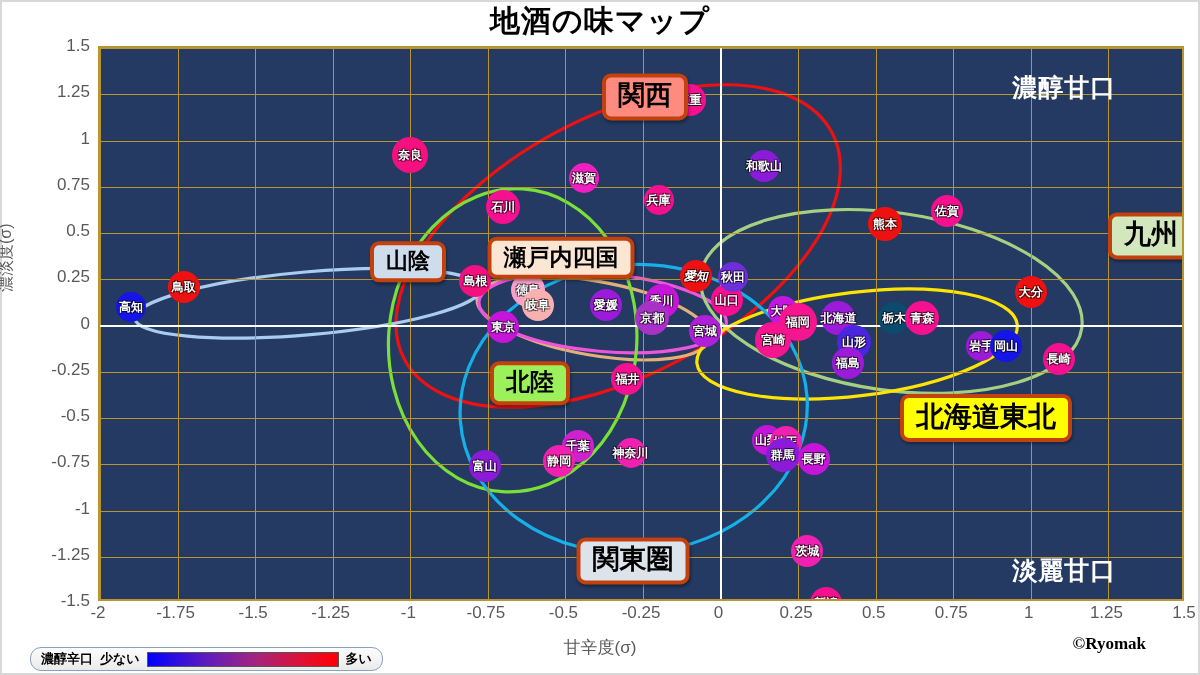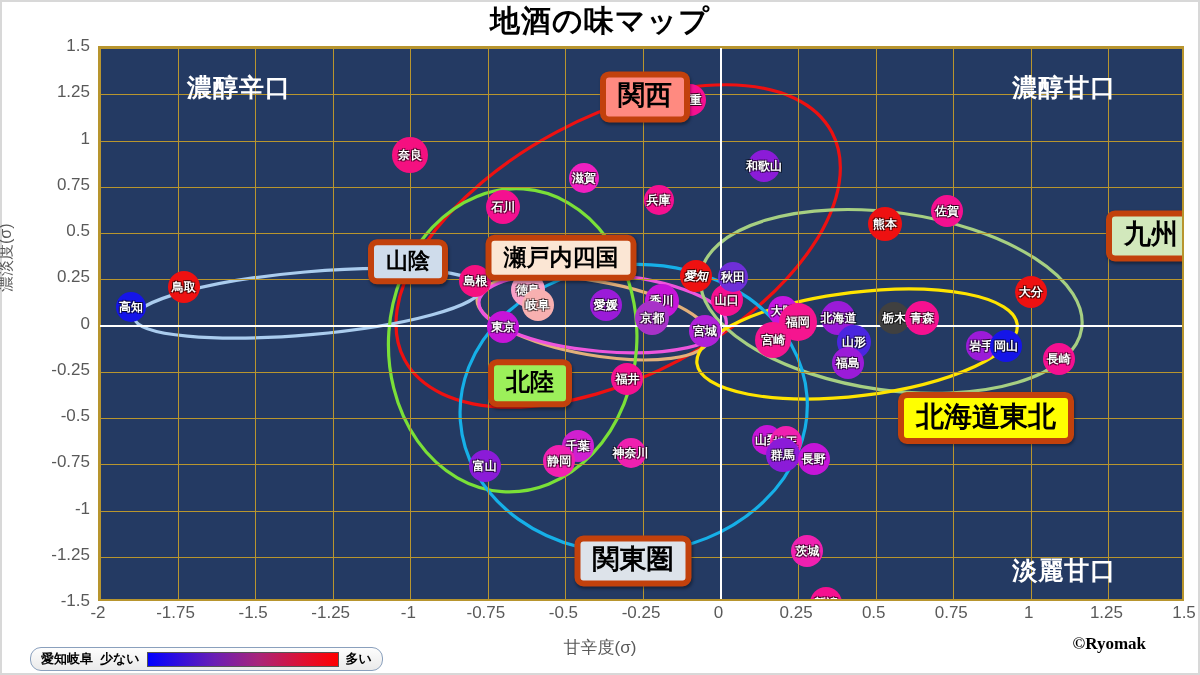--- a/index.html
+++ b/index.html
@@ -73,21 +73,21 @@
     color:#ffffff;
     text-shadow:
       -1px -1px 0 rgba(0,0,0,.55), 1px -1px 0 rgba(0,0,0,.55),
       -1px  1px 0 rgba(0,0,0,.55), 1px  1px 0 rgba(0,0,0,.55);
     pointer-events:none;
   }
 
   
   .gbox{
     position:absolute;transform:translate(-50%,-50%);
-    border-radius:9px;border:6px solid #c2410c;
+    border-radius:9px;border:4px solid #c2410c;
     padding:3px 12px 5px 12px;
     font-weight:bold;color:#000;white-space:nowrap;
     box-shadow:1px 2px 3px rgba(0,0,0,.35);
     line-height:1.15;
   }
 
   svg#ellipses{position:absolute;left:0;top:0;width:1086px;height:555px;
     pointer-events:none;}
 
   
@@ -159,21 +159,20 @@
       <div class="gridh" style="top: 323.75px;"></div>
       <div class="gridh" style="top: 277.5px;"></div>
       <div class="gridh" style="top: 231.25px;"></div>
       <div class="gridh" style="top: 185px;"></div>
       <div class="gridh" style="top: 138.75px;"></div>
       <div class="gridh" style="top: 92.5px;"></div>
       <div class="gridh" style="top: 46.25px;"></div>
       <div class="gridh" style="top: 0px;"></div>
       <div class="axisline" id="axisX" style="top: 276.5px;"></div>
       <div class="axisline" id="axisY" style="left: 619.571px;"></div>
-      <div class="quad" style="left: 86.88px; top: 38.85px; transform: translate(0px, -50%);">濃醇辛口</div>
       <div class="quad" style="left: 912.24px; top: 38.85px; transform: translate(0px, -50%);">濃醇甘口</div>
       <div class="quad" style="left: 86.88px; top: 521.7px; transform: translate(0px, -50%); margin-top: 48px;">淡麗辛口</div>
       <div class="quad" style="left: 912.24px; top: 521.7px; transform: translate(0px, -50%);">淡麗甘口</div>
       <div class="bub" style="left: 31.0286px; top: 259px; width: 30px; height: 30px; background: rgb(21, 21, 232);">
         <span class="bublab">高知</span>
       </div>
       <div class="bub" style="left: 83.7771px; top: 238.65px; width: 32px; height: 32px; background: rgb(238, 17, 17);">
         <span class="bublab">鳥取</span>
       </div>
       <div class="bub" style="left: 310.286px; top: 107.3px; width: 36px; height: 36px; background: rgb(245, 16, 128);">
@@ -241,21 +240,21 @@
       </div>
       <div class="bub" style="left: 738.48px; top: 270.1px; width: 34px; height: 34px; background: rgb(155, 27, 216);">
         <span class="bublab">北海道</span>
       </div>
       <div class="bub" style="left: 753.994px; top: 294.15px; width: 34px; height: 34px; background: rgb(74, 38, 224);">
         <span class="bublab">山形</span>
       </div>
       <div class="bub" style="left: 747.789px; top: 314.5px; width: 32px; height: 32px; background: rgb(155, 27, 216);">
         <span class="bublab">福島</span>
       </div>
-      <div class="bub" style="left: 794.331px; top: 270.1px; width: 32px; height: 32px; background: #404040; font-family: Liberation Mono, monospace;">
+      <div class="bub" style="left: 794.331px; top: 270.1px; width: 32px; height: 32px; background: #0c4a6e; font-family: Liberation Mono, monospace;">
         <span class="bublab">栃木</span>
       </div>
       <div class="bub" style="left: 822.257px; top: 270.1px; width: 34px; height: 34px; background: rgb(245, 16, 144);">
         <span class="bublab">青森</span>
       </div>
       <div class="bub" style="left: 881.211px; top: 297.85px; width: 30px; height: 30px; background: rgb(155, 27, 216);">
         <span class="bublab">岩手</span>
       </div>
       <div class="bub" style="left: 906.034px; top: 297.85px; width: 32px; height: 32px; background: rgb(21, 21, 232);">
         <span class="bublab">岡山</span>
@@ -325,19 +324,19 @@
       <div class="t" style="left: 775.714px;">0.5</div>
       <div class="t" style="left: 853.286px;">0.75</div>
       <div class="t" style="left: 930.857px;">1</div>
       <div class="t" style="left: 1008.43px;">1.25</div>
       <div class="t" style="left: 1086px;">1.5</div>
     </div>
   <div id="xtitle">甘辛度(σ)</div>
   <div id="copyright">©Ryomak</div>
 
   <div id="legend">
-    <span class="lg">愛知岐阜</span>
+    <span class="lg">濃醇辛口</span>
     <span class="lg">少ない</span>
     <span id="gradbar"></span>
     <span class="lg">多い</span>
   </div>
 
 </div>
 
 </body></html>

